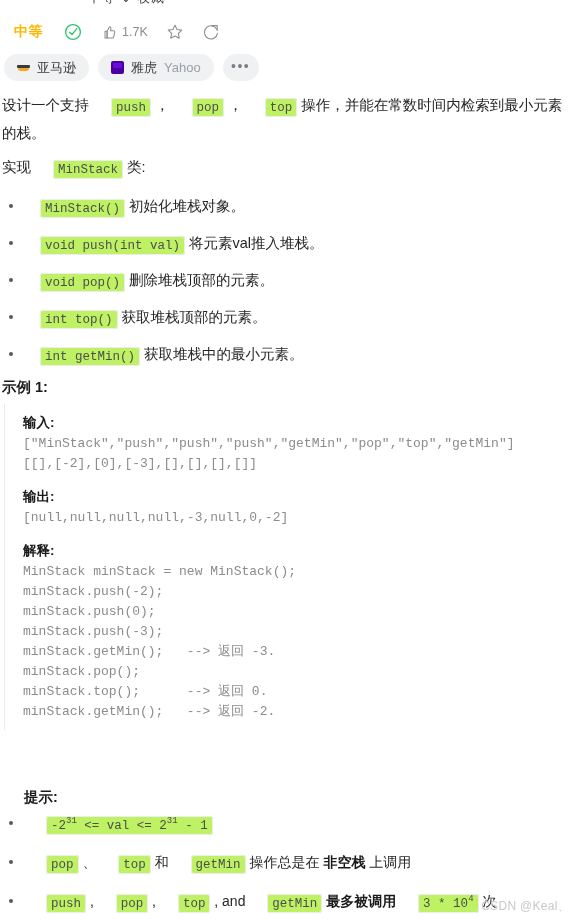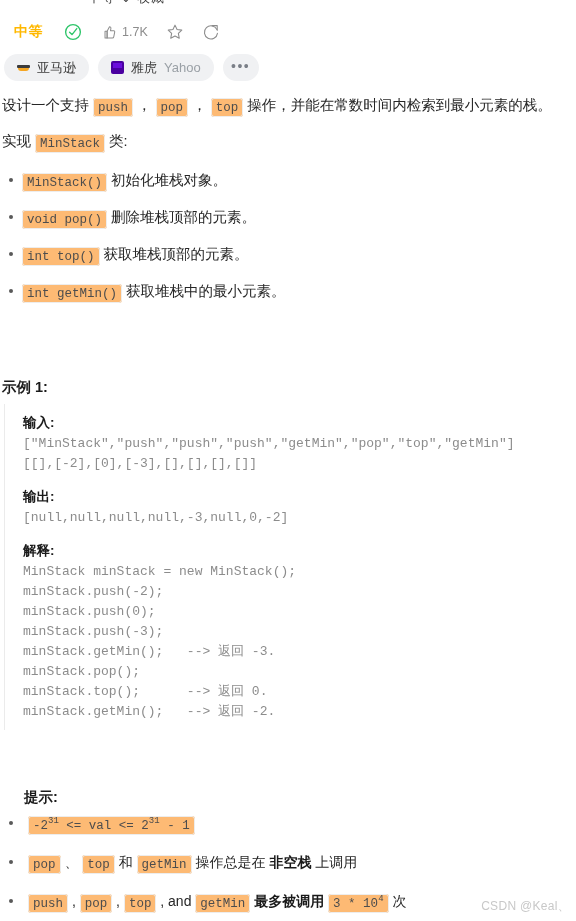--- a/index.html
+++ b/index.html
@@ -94,26 +94,27 @@
   .content { position: absolute; top: 92px; left: 0; width: 576px; }
   .para {
     font-size: 14.5px; line-height: 26px; color: #262626;
     margin: 0 0 4px 0; padding: 0 6px 0 2px;
   }
   .para.second { margin-top: 8px; }
 
   code.ic-code {
     font-family: "Liberation Mono", "DejaVu Sans Mono", monospace;
     font-size: 12.5px;
-    background: #fdba74;
+    background: #bef264;
     border: 1px solid #ededed;
     border-radius: 3px;
     padding: 1.5px 4px;
     color: #4d4d4d;
     white-space: nowrap;
+    margin-left: 18px;
   }
 
   ul.api-list {
     list-style: none; margin: 14px 0 0 0; padding: 0;
   }
   ul.api-list li {
     position: relative; padding-left: 22px;
     font-size: 14.5px; line-height: 20px; color: #262626;
     margin-bottom: 15px;
   }
@@ -233,20 +234,21 @@
   </div>
 
   <div class="content">
 
     <p class="para"><span>设计一个支持 </span><code class="ic-code">push</code><span> ， </span><code class="ic-code">pop</code><span> ， </span><code class="ic-code">top</code><span> 操作，并能在常数时间内检索到最小元素的栈。</span></p>
 
     <p class="para second"><span>实现 </span><code class="ic-code">MinStack</code><span> 类:</span></p>
 
     <ul class="api-list">
       <li><code class="ic-code">MinStack()</code><span> 初始化堆栈对象。</span></li>
+      <li><code class="ic-code">void push(int val)</code><span> 将元素val推入堆栈。</span></li>
       <li><code class="ic-code">void pop()</code><span> 删除堆栈顶部的元素。</span></li>
       <li><code class="ic-code">int top()</code><span> 获取堆栈顶部的元素。</span></li>
       <li><code class="ic-code">int getMin()</code><span> 获取堆栈中的最小元素。</span></li>
     </ul>
   </div>
 
   <h3 class="section-title example-title">示例 1:</h3>
 
   <div class="example-block">
     <p class="eg-label">输入:</p>

